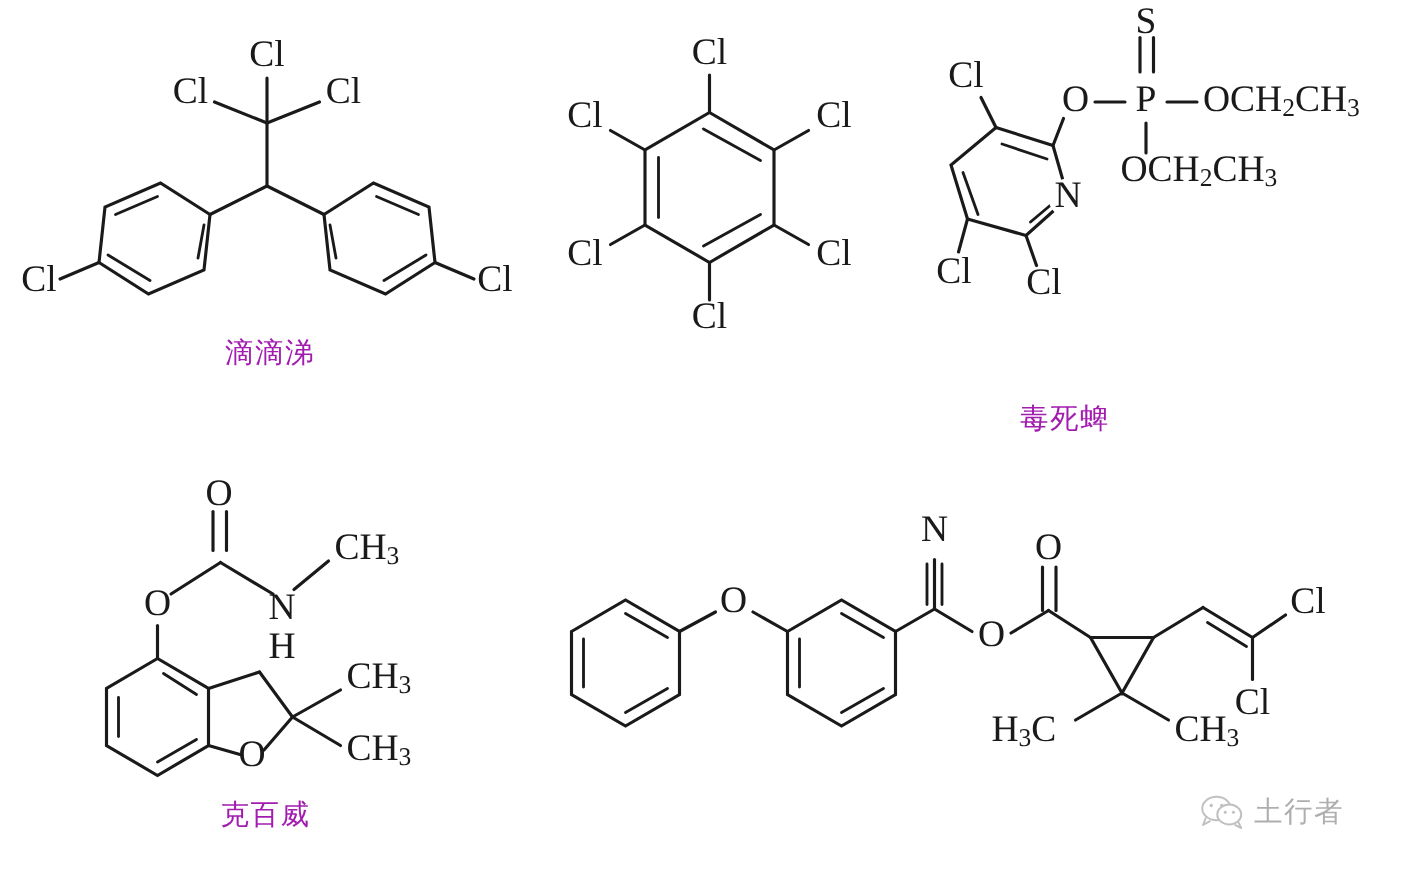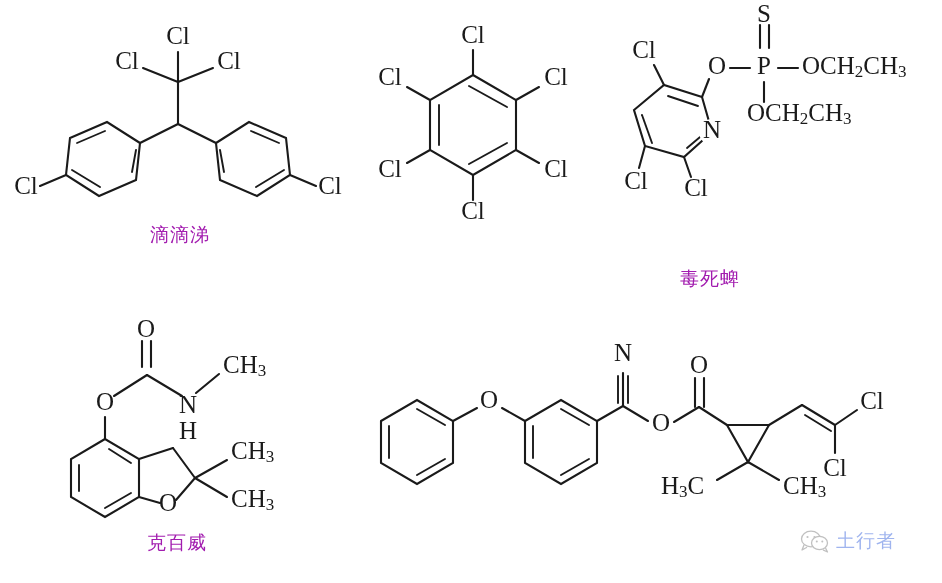--- a/index.html
+++ b/index.html
@@ -64,21 +64,21 @@
     left: 800px;
     top: 528px;
     display: flex;
     align-items: center;
     gap: 6px;
     opacity: 0.42;
   }
   #watermark .wm-text {
     font-family: "DejaVu Sans", "Liberation Sans", sans-serif;
     font-size: 19px;
-    color: #1d4ed8;
+    color: #404040;
     letter-spacing: 1px;
     white-space: nowrap;
   }
   .wechat-icon { display:block; }
 </style>
 </head>
 <body>
 
 <div id="canvas">
 

